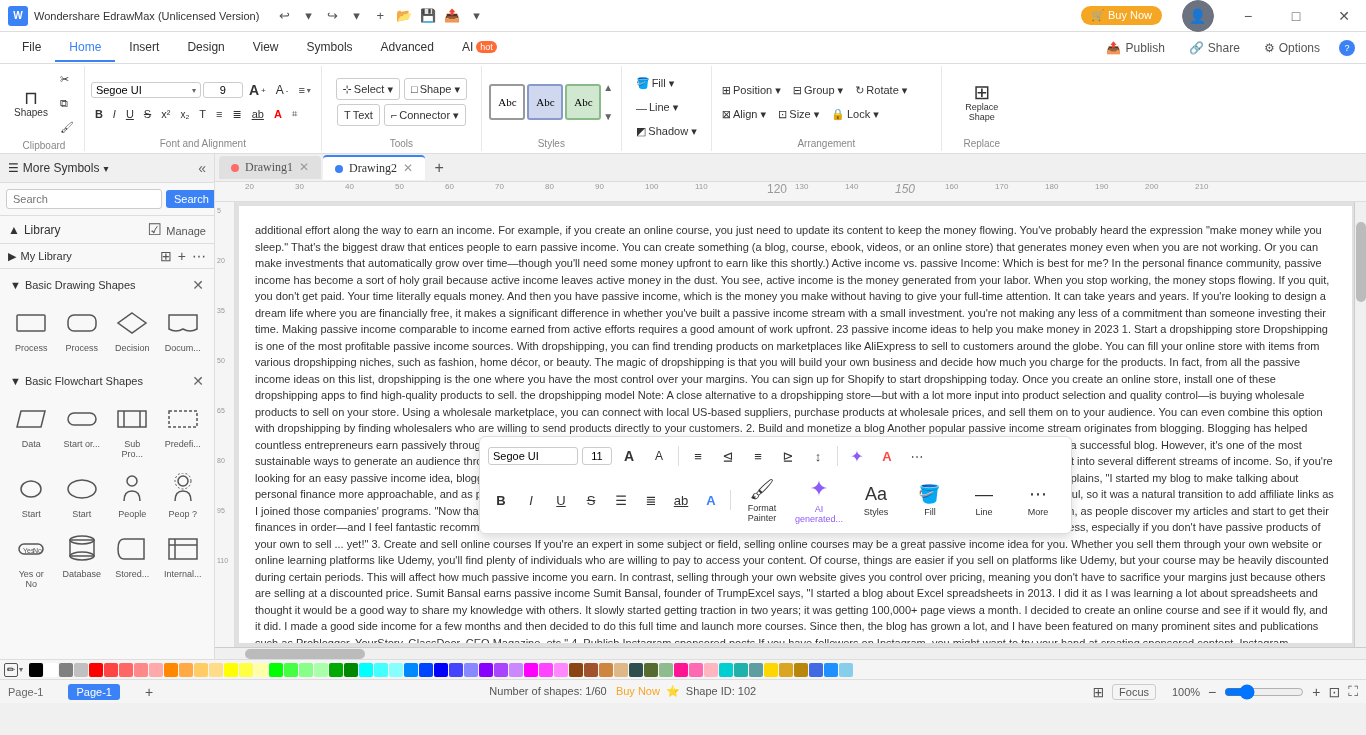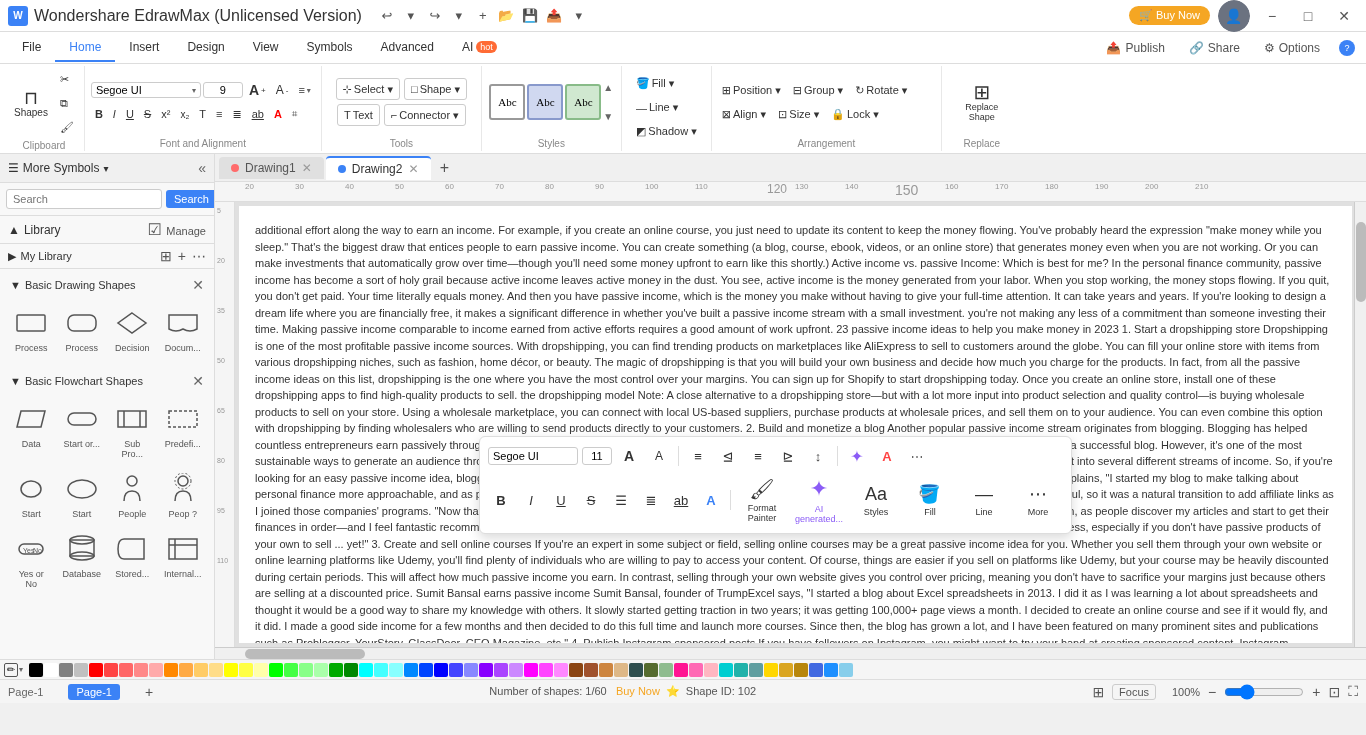--- a/index.html
+++ b/index.html
@@ -10,22 +10,22 @@
       background: #fff;
       height: 32px;
       display: flex;
       align-items: center;
       justify-content: space-between;
       padding: 0 8px;
       border-bottom: 1px solid #ddd;
     }
     .title-bar-left { display: flex; align-items: center; gap: 6px; }
     .title-bar-logo { width: 20px; height: 20px; background: #3b82f6; border-radius: 3px; display: flex; align-items: center; justify-content: center; color: #fff; font-size: 10px; font-weight: bold; }
-    .title-bar-title { font-size: 16px; color: #333; }
-    .title-bar-right { display: flex; align-items: center; gap: 8px; }
+    .title-bar-title { font-size: 11px; color: #333; }
+    .title-bar-right { display: flex; align-items: center; gap: 20px; }
     .buy-now-btn { background: #f5a623; color: #fff; border: none; border-radius: 12px; padding: 3px 10px; font-size: 11px; cursor: pointer; display: flex; align-items: center; gap: 4px; }
     .title-btn { width: 28px; height: 28px; display: flex; align-items: center; justify-content: center; cursor: pointer; border-radius: 3px; font-size: 14px; color: #555; }
 
     
     .quick-access { display: flex; align-items: center; gap: 2px; padding: 0 8px; }
     .qa-btn { width: 22px; height: 22px; display: flex; align-items: center; justify-content: center; cursor: pointer; border-radius: 3px; font-size: 13px; color: #555; }
 
     
     .ribbon-tabs {
       background: #fff;
@@ -141,20 +141,21 @@
       display: flex;
       align-items: center;
       gap: 6px;
       padding: 4px 12px;
       font-size: 12px;
       cursor: pointer;
       border-radius: 4px 4px 0 0;
       background: #e0e0e0;
       margin-right: 2px;
       color: #555;
+      font-family: Liberation Serif, serif;
     }
     .doc-tab.active { background: #fff; color: #333; border-top: 2px solid #3b82f6; }
     .doc-tab-dot { width: 8px; height: 8px; border-radius: 50%; }
     .doc-tab-close { font-size: 12px; color: #999; cursor: pointer; }
     .add-tab { width: 24px; height: 24px; display: flex; align-items: center; justify-content: center; cursor: pointer; font-size: 16px; color: #555; border-radius: 3px; }
 
     
     .canvas-area {
       flex: 1;
       background: #e8e8e8;
@@ -743,21 +744,21 @@
             <span style="position:absolute;left:160px;font-size:8px;color:#999;">50</span>
             <span style="position:absolute;left:210px;font-size:8px;color:#999;">60</span>
             <span style="position:absolute;left:260px;font-size:8px;color:#999;">70</span>
             <span style="position:absolute;left:310px;font-size:8px;color:#999;">80</span>
             <span style="position:absolute;left:360px;font-size:8px;color:#999;">90</span>
             <span style="position:absolute;left:410px;font-size:8px;color:#999;">100</span>
             <span style="position:absolute;left:460px;font-size:8px;color:#999;">110</span>
             <span style="position:absolute;left:532px;font-size:12px;color:#999;">120</span>
             <span style="position:absolute;left:560px;font-size:8px;color:#999;">130</span>
             <span style="position:absolute;left:610px;font-size:8px;color:#999;">140</span>
-            <span style="position:absolute;left:660px;font-size:14px;color:#999;">150</span>
+            <span style="position:absolute;left:660px;font-size:12px;color:#999;font-style:italic;">150</span>
             <span style="position:absolute;left:710px;font-size:8px;color:#999;">160</span>
             <span style="position:absolute;left:760px;font-size:8px;color:#999;">170</span>
             <span style="position:absolute;left:810px;font-size:8px;color:#999;">180</span>
             <span style="position:absolute;left:860px;font-size:8px;color:#999;">190</span>
             <span style="position:absolute;left:910px;font-size:8px;color:#999;">200</span>
             <span style="position:absolute;left:960px;font-size:8px;color:#999;">210</span>
           </div>
         </div>
       </div>
 

